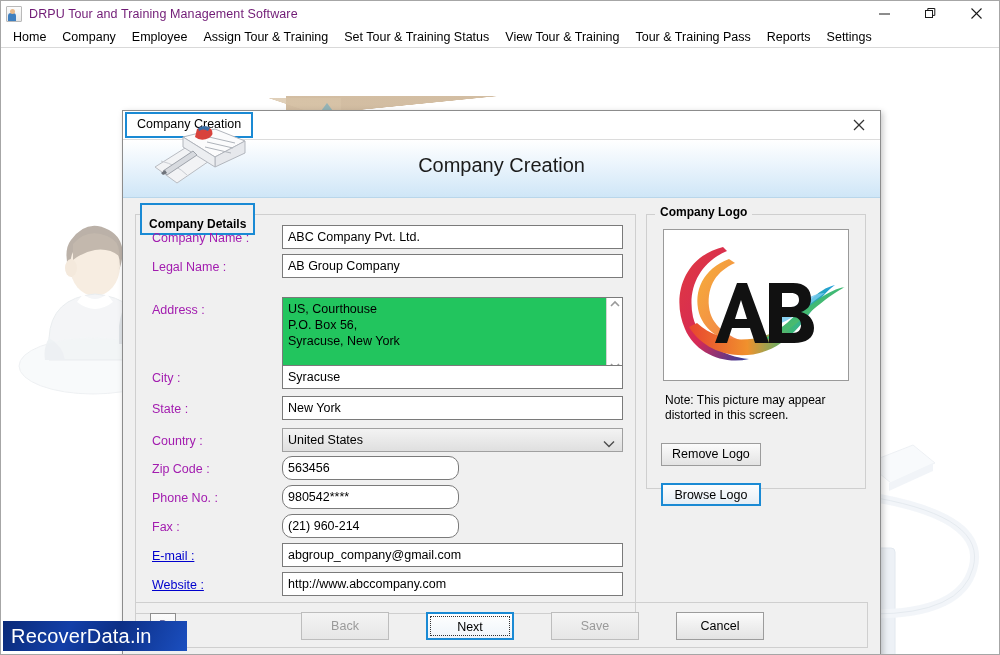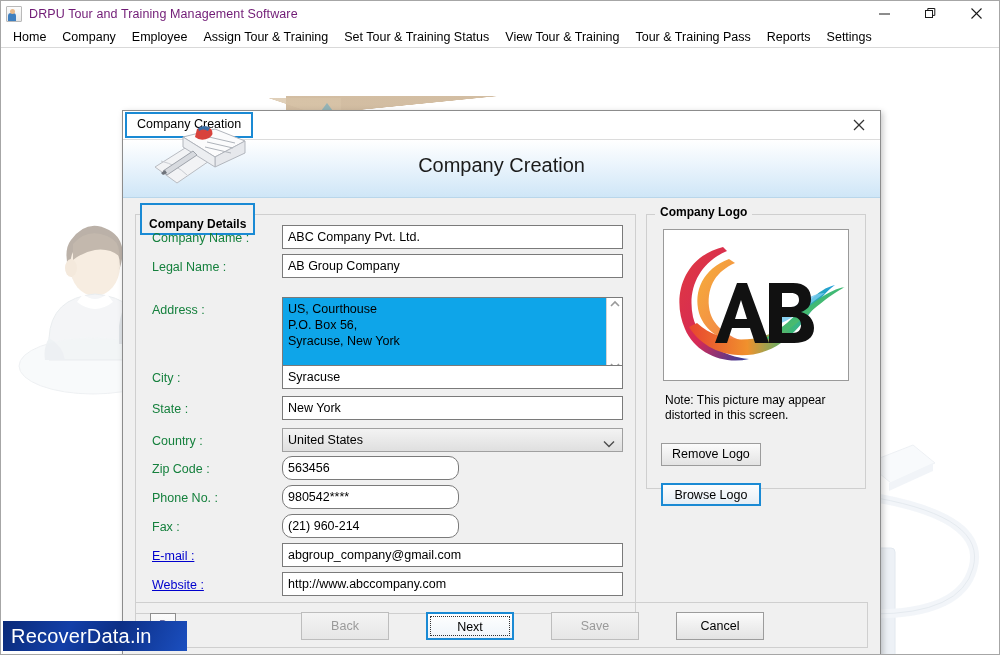--- a/index.html
+++ b/index.html
@@ -145,36 +145,36 @@
   }
   .panel-legend.boxed {
     border:2px solid #1a8ad4; background:#f0f0f0; padding:12px 7px 2px 7px; top:-12px; left:4px;
   }
 
   #details-panel { left:12px; top:16px; width:501px; height:400px; }
   #logo-panel { left:523px; top:16px; width:220px; height:275px; }
 
   .field-row { position:absolute; left:0; right:0; height:26px; }
   .field-label {
-    position:absolute; left:16px; font-size:12.5px; color:#15803d; line-height:26px; white-space:nowrap;
+    position:absolute; left:16px; font-size:12.5px; color:#a21caf; line-height:26px; white-space:nowrap;
   }
   .field-label.link {
     color:#0000cd; text-decoration:underline; cursor:pointer;
   }
   .txt {
     position:absolute; left:146px;
     height:24px; background:#ffffff; border:1px solid #7a7a7a;
     font-family:"Liberation Sans", sans-serif; font-size:12.5px; color:#000;
     padding:2px 5px; line-height:19px; outline:none;
   }
   .txt.wide { width:341px; }
   .txt.short { width:177px;border-radius:10px; }
   .ta-wrap {
     position:absolute; left:146px; width:341px; height:76px;
-    border:1px solid #7a7a7a; background:#0ea5e9;
+    border:1px solid #7a7a7a; background:#22c55e;
   }
   .ta {
     width:100%; height:100%; border:0; resize:none; outline:none;
     font-family:"Liberation Sans", sans-serif; font-size:12.5px; color:#000;
     padding:3px 5px; line-height:16px; overflow:hidden; background:transparent;
   }
   .ta-scroll {
     position:absolute; right:0; top:0; width:16px; height:100%;
     background:#ffffff; border-left:1px solid #d4d4d4;
     display:flex; flex-direction:column; justify-content:space-between; align-items:center;

